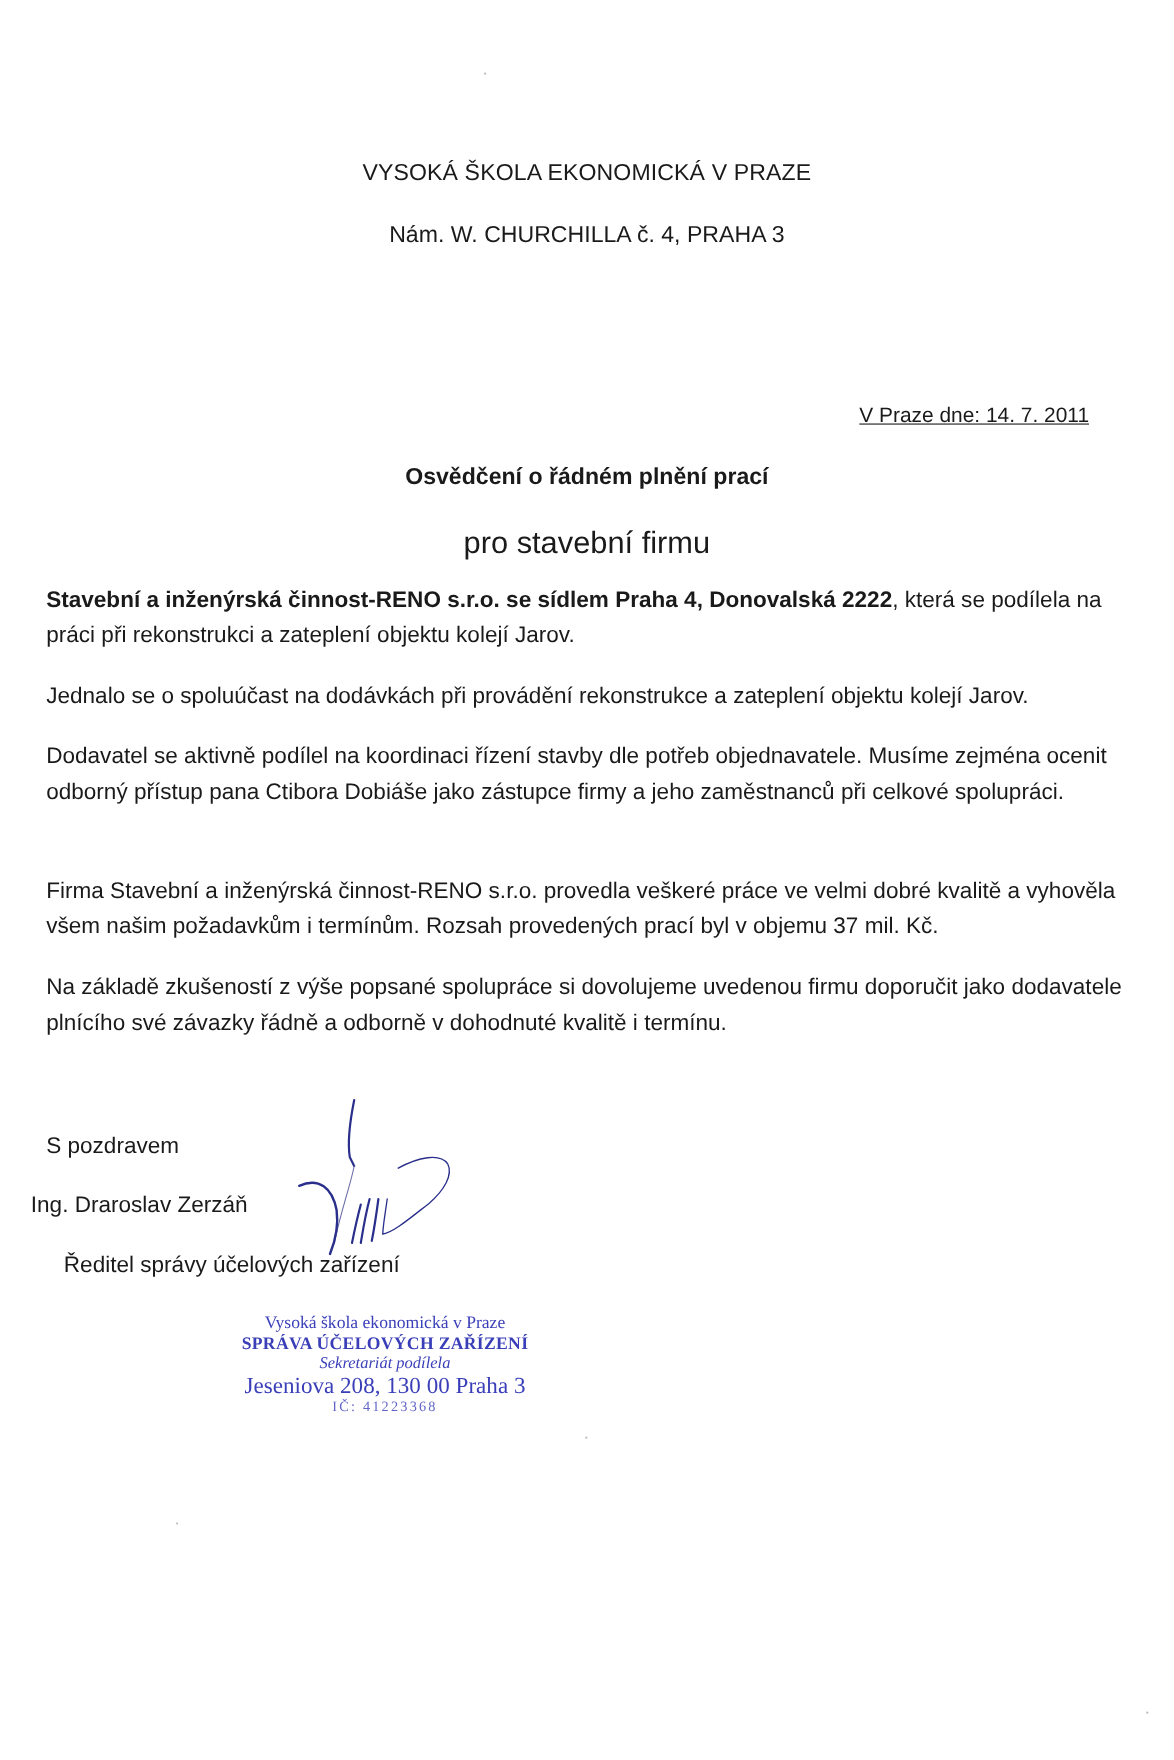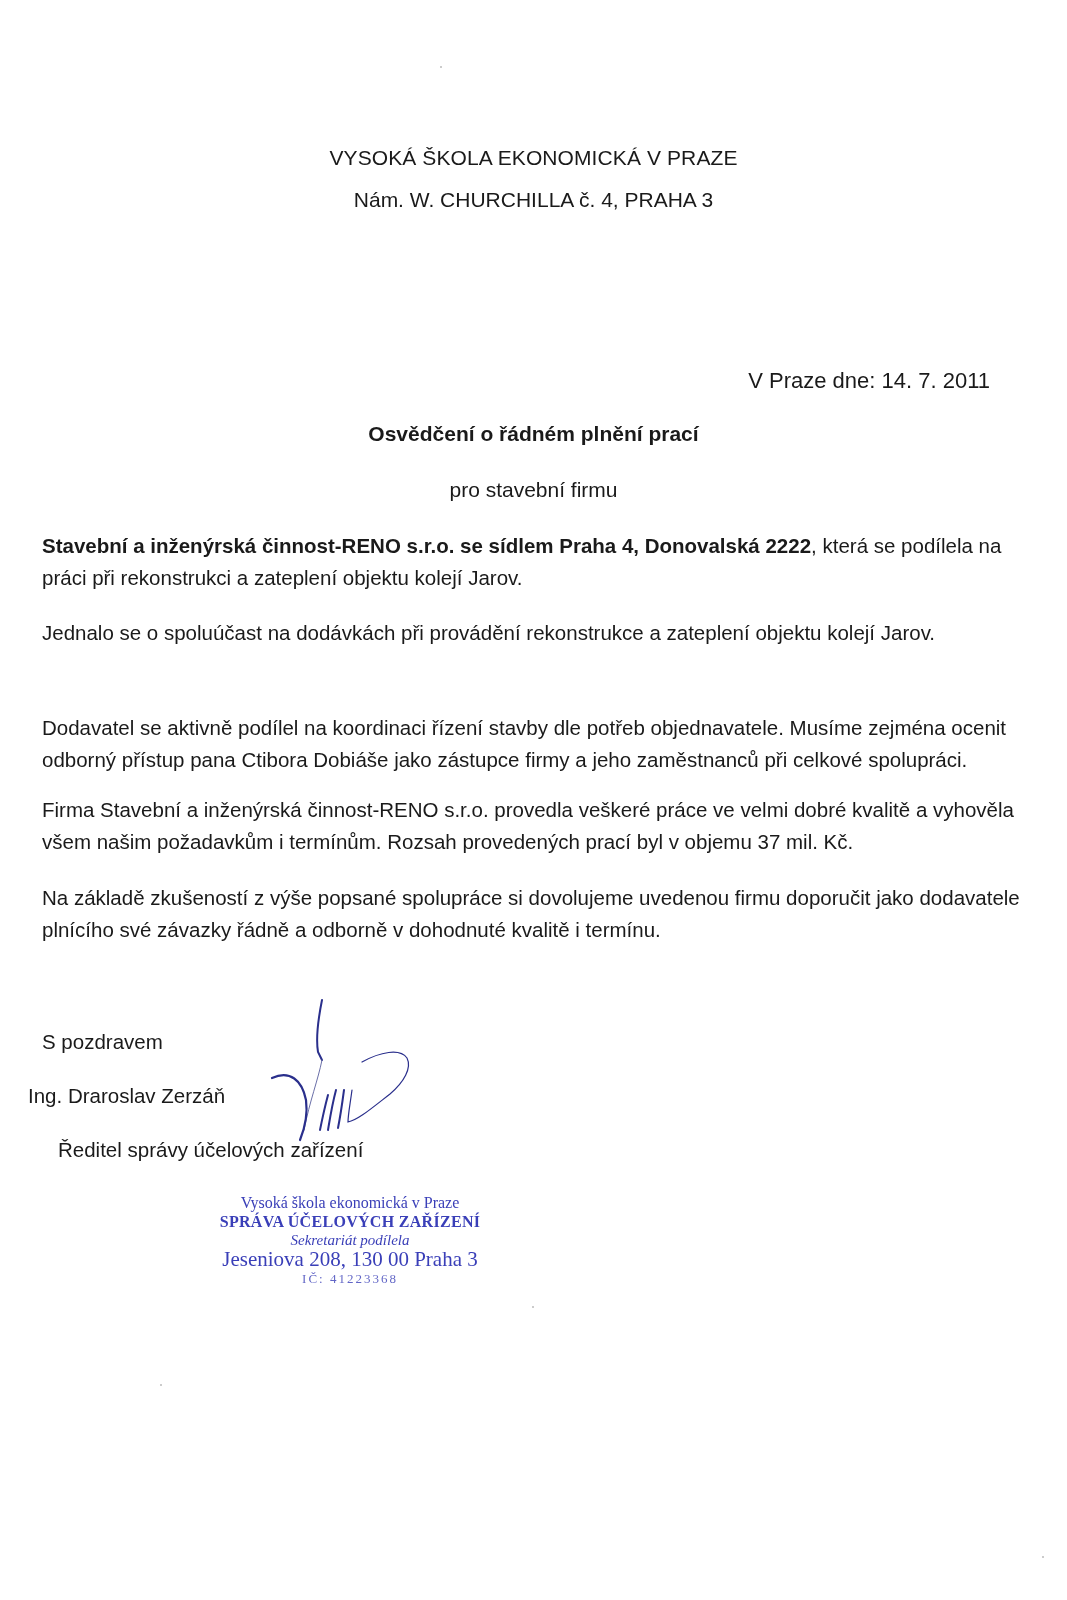--- a/index.html
+++ b/index.html
@@ -4,30 +4,30 @@
   <style>
     html, body { margin: 0; padding: 0; background: #ffffff; }
     body {
       width: 1067px; height: 1600px; position: relative; overflow: hidden;
       font-family: "Liberation Sans", "DejaVu Sans", sans-serif;
       color: #1a1a1a;
     }
     .abs { position: absolute; }
     .center { left: 0; width: 1067px; text-align: center; }
     .h-school { top: 146px; font-size: 21px; font-weight: normal; letter-spacing: 0.1px; }
-    .h-address { top: 188px; font-size: 21px; }
-    .date { top: 368px; right: 77px; font-size: 22px; }
+    .h-address { top: 202px; font-size: 21px; }
+    .date { top: 368px; right: 77px; font-size: 19px; text-decoration: underline; }
     .title { top: 422px; font-size: 21px; font-weight: bold; }
-    .subtitle { top: 478px; font-size: 21px; }
+    .subtitle { top: 478px; font-size: 28px; }
     .para {
       left: 42px; width: 990px; font-size: 20.5px; line-height: 32px;
     }
     .p1 { top: 530px; }
     .p2 { top: 617px; }
-    .p3 { top: 672px; margin-top: 40px; }
+    .p3 { top: 672px; }
     .p4 { top: 794px; }
     .p5 { top: 882px; }
     .sig-greet { left: 42px; top: 1030px; font-size: 20.5px; }
     .sig-name { left: 28px; top: 1084px; font-size: 20.5px; }
     .sig-role { left: 58px; top: 1138px; font-size: 20.5px; }
     .signature { left: 262px; top: 990px; width: 170px; height: 160px; }
     .stamp {
       left: 205px; top: 1193px; width: 290px; text-align: center;
       font-family: "Liberation Serif", "DejaVu Serif", serif;
       color: #3a3fb8; line-height: 19px;

